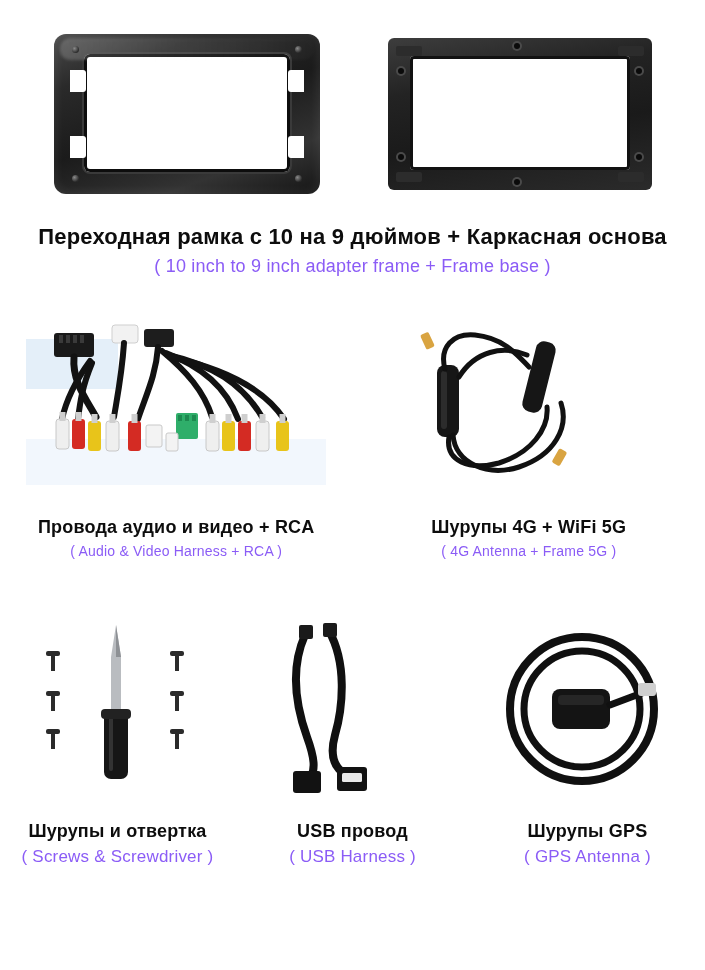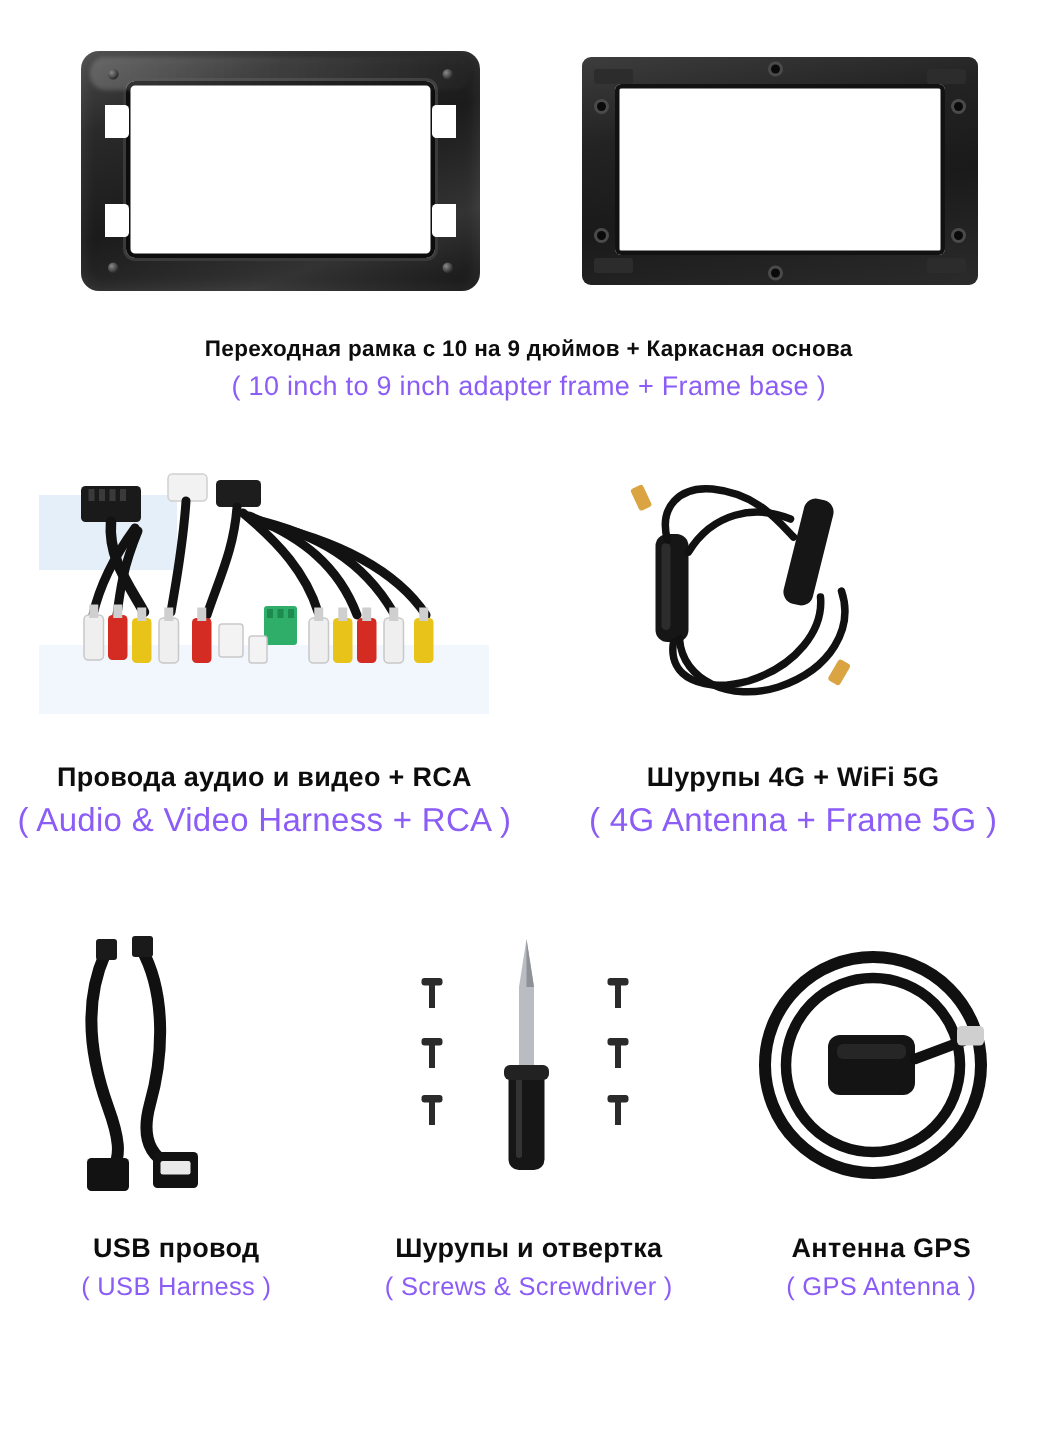--- a/index.html
+++ b/index.html
@@ -20,21 +20,21 @@
     height: 970px;
     background: #ffffff;
   }
 
   
   .section {
     width: 705px;
     box-sizing: border-box;
   }
   .caption-ru {
-    font-size: 15px;
+    font-size: 22px;
     font-weight: bold;
     text-align: center;
     color: #0d0d0d;
     letter-spacing: 0.2px;
   }
   .caption-en {
     font-size: 18px;
     text-align: center;
     color: #8b5cf6;
     letter-spacing: 0.2px;
@@ -171,21 +171,21 @@
   .art3 {
     width: 220px;
     height: 190px;
     position: relative;
   }
   .cap3 { margin-top: 14px; }
   .cap3 .caption-ru { font-size: 18px; }
   .cap3 .caption-en { font-size: 17px; margin-top: 5px; }
 
   .cap2 .caption-ru { font-size: 18px; }
-  .cap2 .caption-en { font-size: 22px; margin-top: 5px; }
+  .cap2 .caption-en { font-size: 14px; margin-top: 5px; }
 </style>
 </head>
 <body>
 
 <div class="page">
 
   <div class="section sec1">
     <div class="imgrow">
 
       <div class="frame-a">
@@ -309,38 +309,20 @@
         <div class="caption-en">( 4G Antenna + Frame 5G )</div>
       </div>
     </div>
   </div>
 
   <div class="section sec3">
 
     <div class="col">
       <div class="art3">
         <svg width="220" height="190" viewBox="0 0 220 190">
-          <path d="M62 18 C 46 54, 54 92, 64 120 C 72 142, 72 152, 68 160" stroke="#101010" stroke-width="8" fill="none" stroke-linecap="round"></path>
-          <path d="M86 14 C 104 46, 100 90, 92 118 C 86 140, 92 152, 104 158" stroke="#101010" stroke-width="8" fill="none" stroke-linecap="round"></path>
-          <rect x="50" y="154" width="28" height="22" rx="3" fill="#121212"></rect>
-          <rect x="94" y="150" width="30" height="24" rx="3" fill="#121212"></rect>
-          <rect x="99" y="156" width="20" height="9" rx="1.5" fill="#e9e9e9"></rect>
-          <rect x="56" y="8" width="14" height="14" rx="2" fill="#1a1a1a"></rect>
-          <rect x="80" y="6" width="14" height="14" rx="2" fill="#1a1a1a"></rect>
-        </svg>
-      </div>
-      <div class="cap3">
-        <div class="caption-ru">USB провод</div>
-        <div class="caption-en">( USB Harness )</div>
-      </div>
-    </div>
-
-    <div class="col">
-      <div class="art3">
-        <svg width="220" height="190" viewBox="0 0 220 190">
 
           <path d="M108 8 L113 40 L113 92 L103 92 L103 40 Z" fill="#b9bcc0"></path>
           <path d="M108 8 L113 40 L108 40 Z" fill="#8e9195"></path>
 
           <rect x="96" y="92" width="24" height="70" rx="7" fill="#161616"></rect>
           <rect x="101" y="98" width="4" height="56" rx="2" fill="#333"></rect>
           <rect x="93" y="92" width="30" height="10" rx="4" fill="#222"></rect>
 
           <g fill="#2b2b2b">
             <rect x="38" y="34" width="14" height="5" rx="2"></rect>
@@ -363,29 +345,47 @@
       </div>
       <div class="cap3">
         <div class="caption-ru">Шурупы и отвертка</div>
         <div class="caption-en">( Screws &amp; Screwdriver )</div>
       </div>
     </div>
 
     <div class="col">
       <div class="art3">
         <svg width="220" height="190" viewBox="0 0 220 190">
+          <path d="M62 18 C 46 54, 54 92, 64 120 C 72 142, 72 152, 68 160" stroke="#101010" stroke-width="8" fill="none" stroke-linecap="round"></path>
+          <path d="M86 14 C 104 46, 100 90, 92 118 C 86 140, 92 152, 104 158" stroke="#101010" stroke-width="8" fill="none" stroke-linecap="round"></path>
+          <rect x="50" y="154" width="28" height="22" rx="3" fill="#121212"></rect>
+          <rect x="94" y="150" width="30" height="24" rx="3" fill="#121212"></rect>
+          <rect x="99" y="156" width="20" height="9" rx="1.5" fill="#e9e9e9"></rect>
+          <rect x="56" y="8" width="14" height="14" rx="2" fill="#1a1a1a"></rect>
+          <rect x="80" y="6" width="14" height="14" rx="2" fill="#1a1a1a"></rect>
+        </svg>
+      </div>
+      <div class="cap3">
+        <div class="caption-ru">USB провод</div>
+        <div class="caption-en">( USB Harness )</div>
+      </div>
+    </div>
+
+    <div class="col">
+      <div class="art3">
+        <svg width="220" height="190" viewBox="0 0 220 190">
           <circle cx="104" cy="92" r="72" stroke="#101010" stroke-width="8" fill="none"></circle>
           <circle cx="104" cy="92" r="58" stroke="#101010" stroke-width="7" fill="none"></circle>
           <rect x="74" y="72" width="58" height="40" rx="8" fill="#141414"></rect>
           <rect x="80" y="78" width="46" height="10" rx="4" fill="#262626"></rect>
           <path d="M132 88 L164 76" stroke="#101010" stroke-width="7" stroke-linecap="round"></path>
           <rect x="160" y="66" width="18" height="13" rx="3" fill="#cfcfcf"></rect>
         </svg>
       </div>
       <div class="cap3">
-        <div class="caption-ru">Антенна GPS</div>
+        <div class="caption-ru">Шурупы GPS</div>
         <div class="caption-en">( GPS Antenna )</div>
       </div>
     </div>
 
   </div>
 
 </div>
 
 </body></html>

